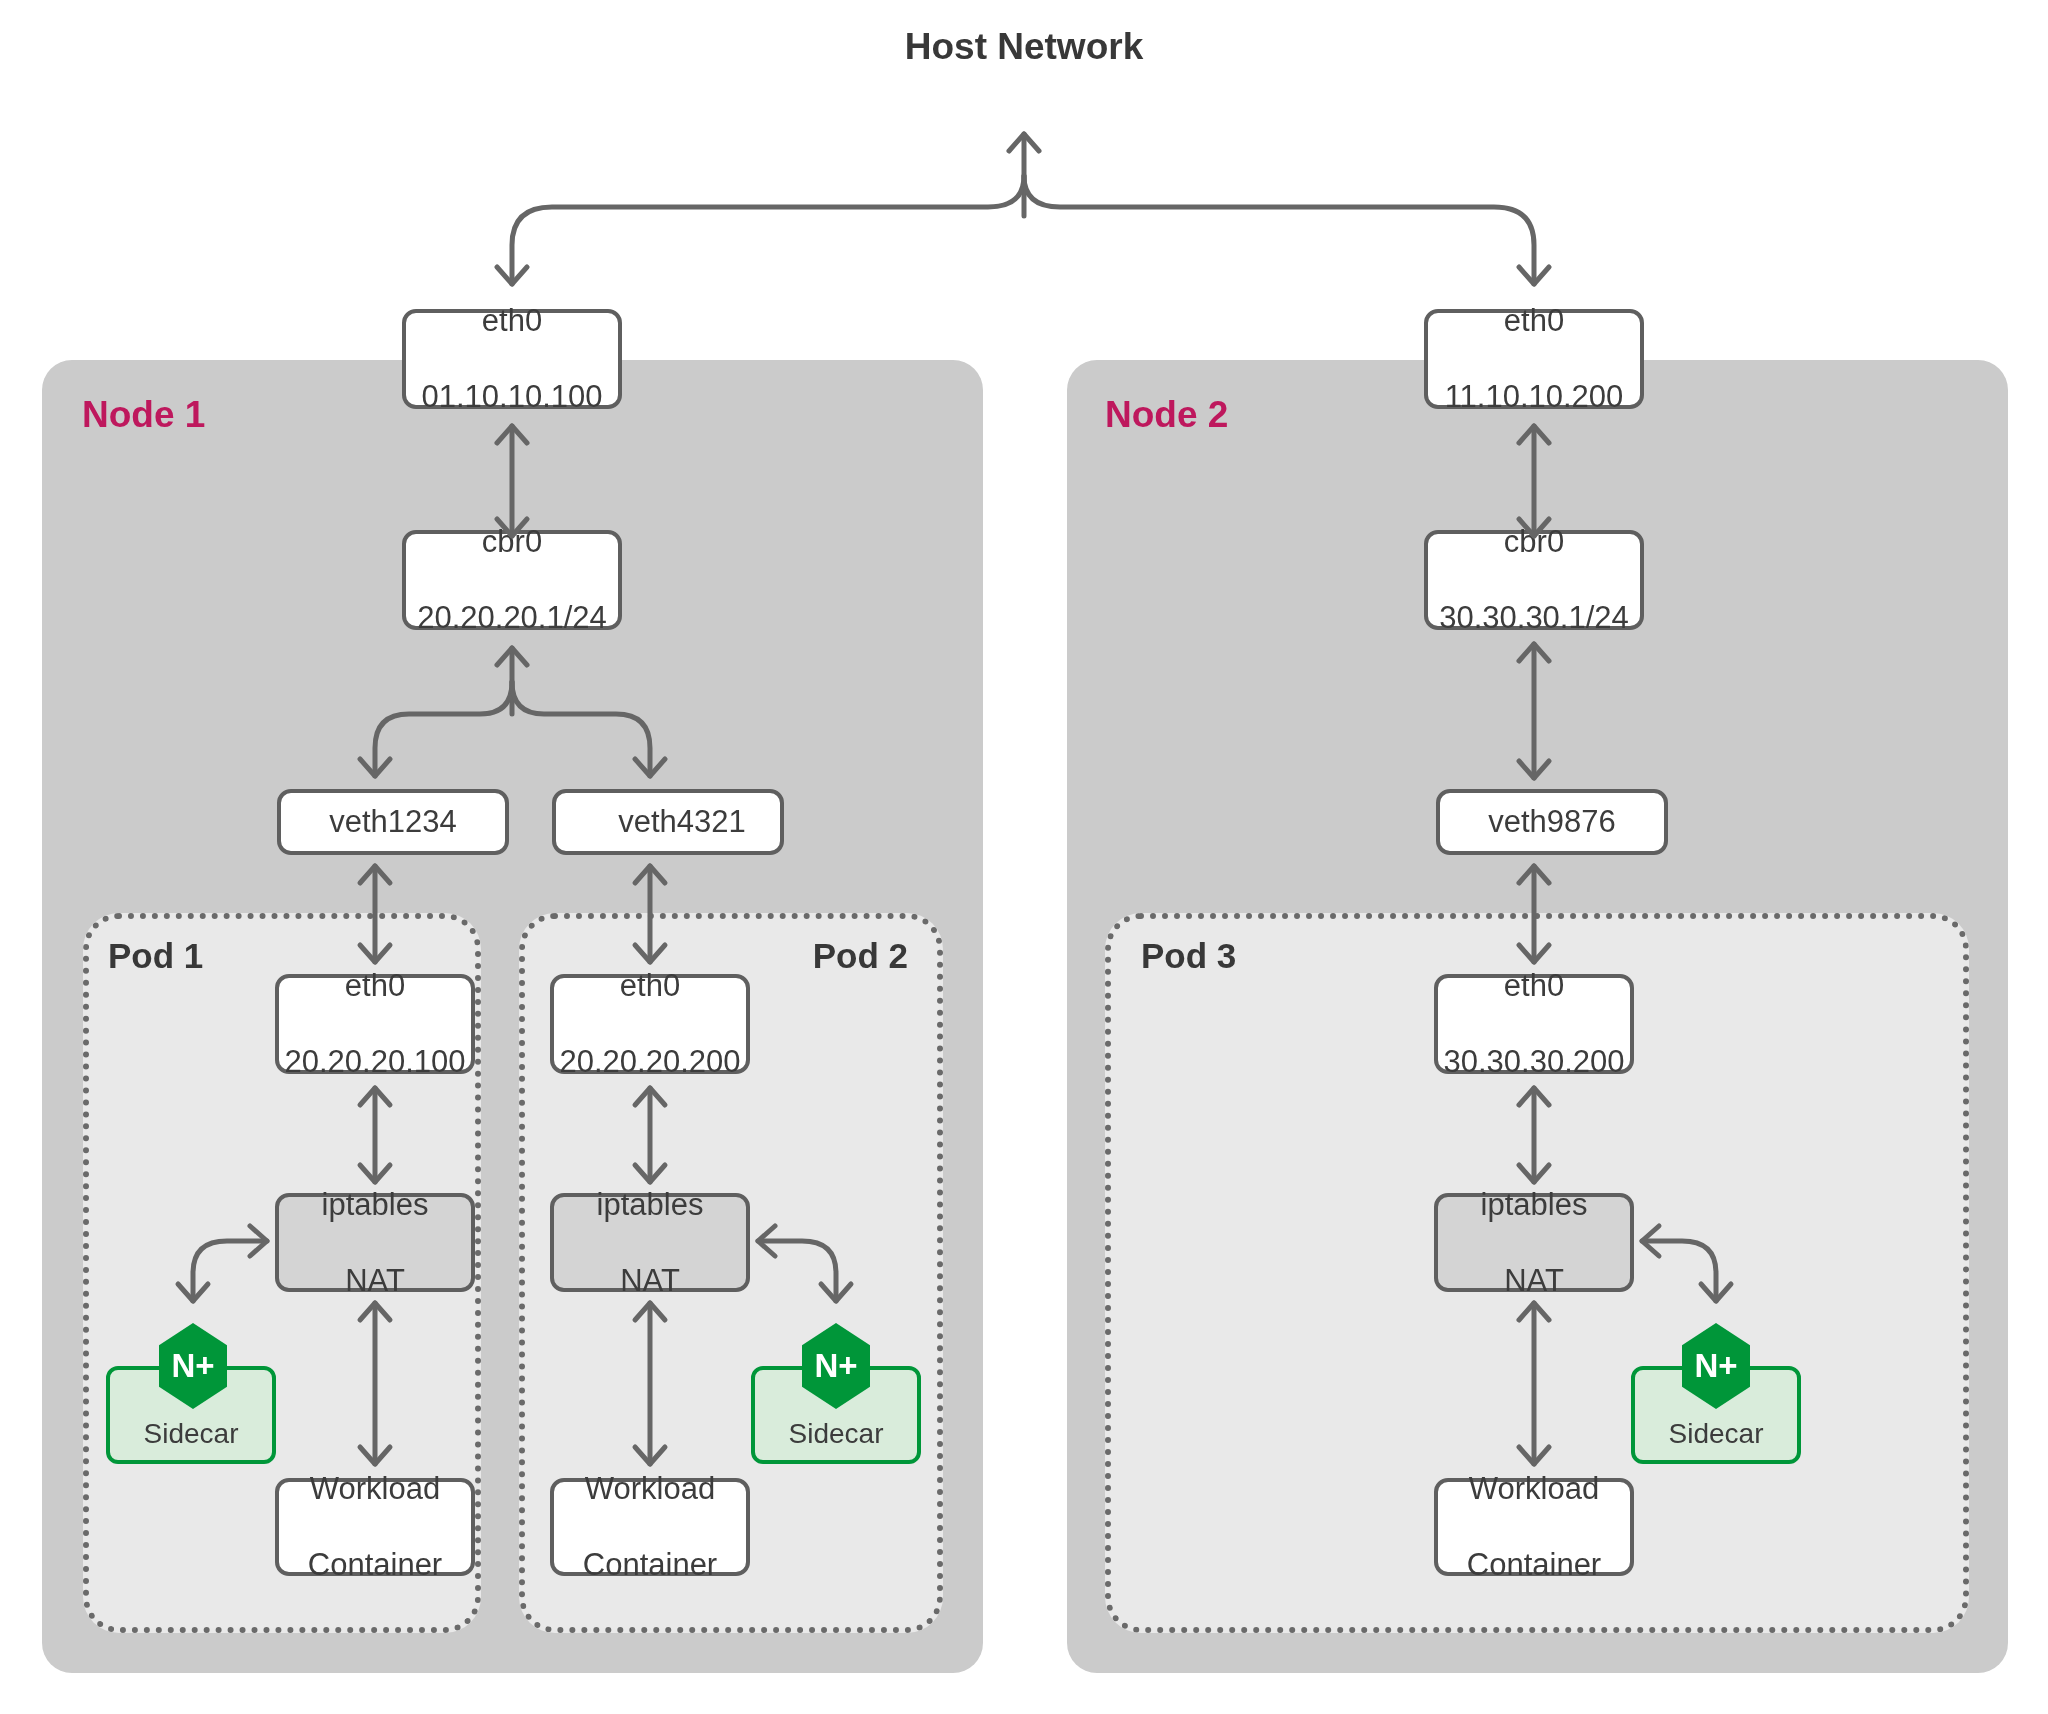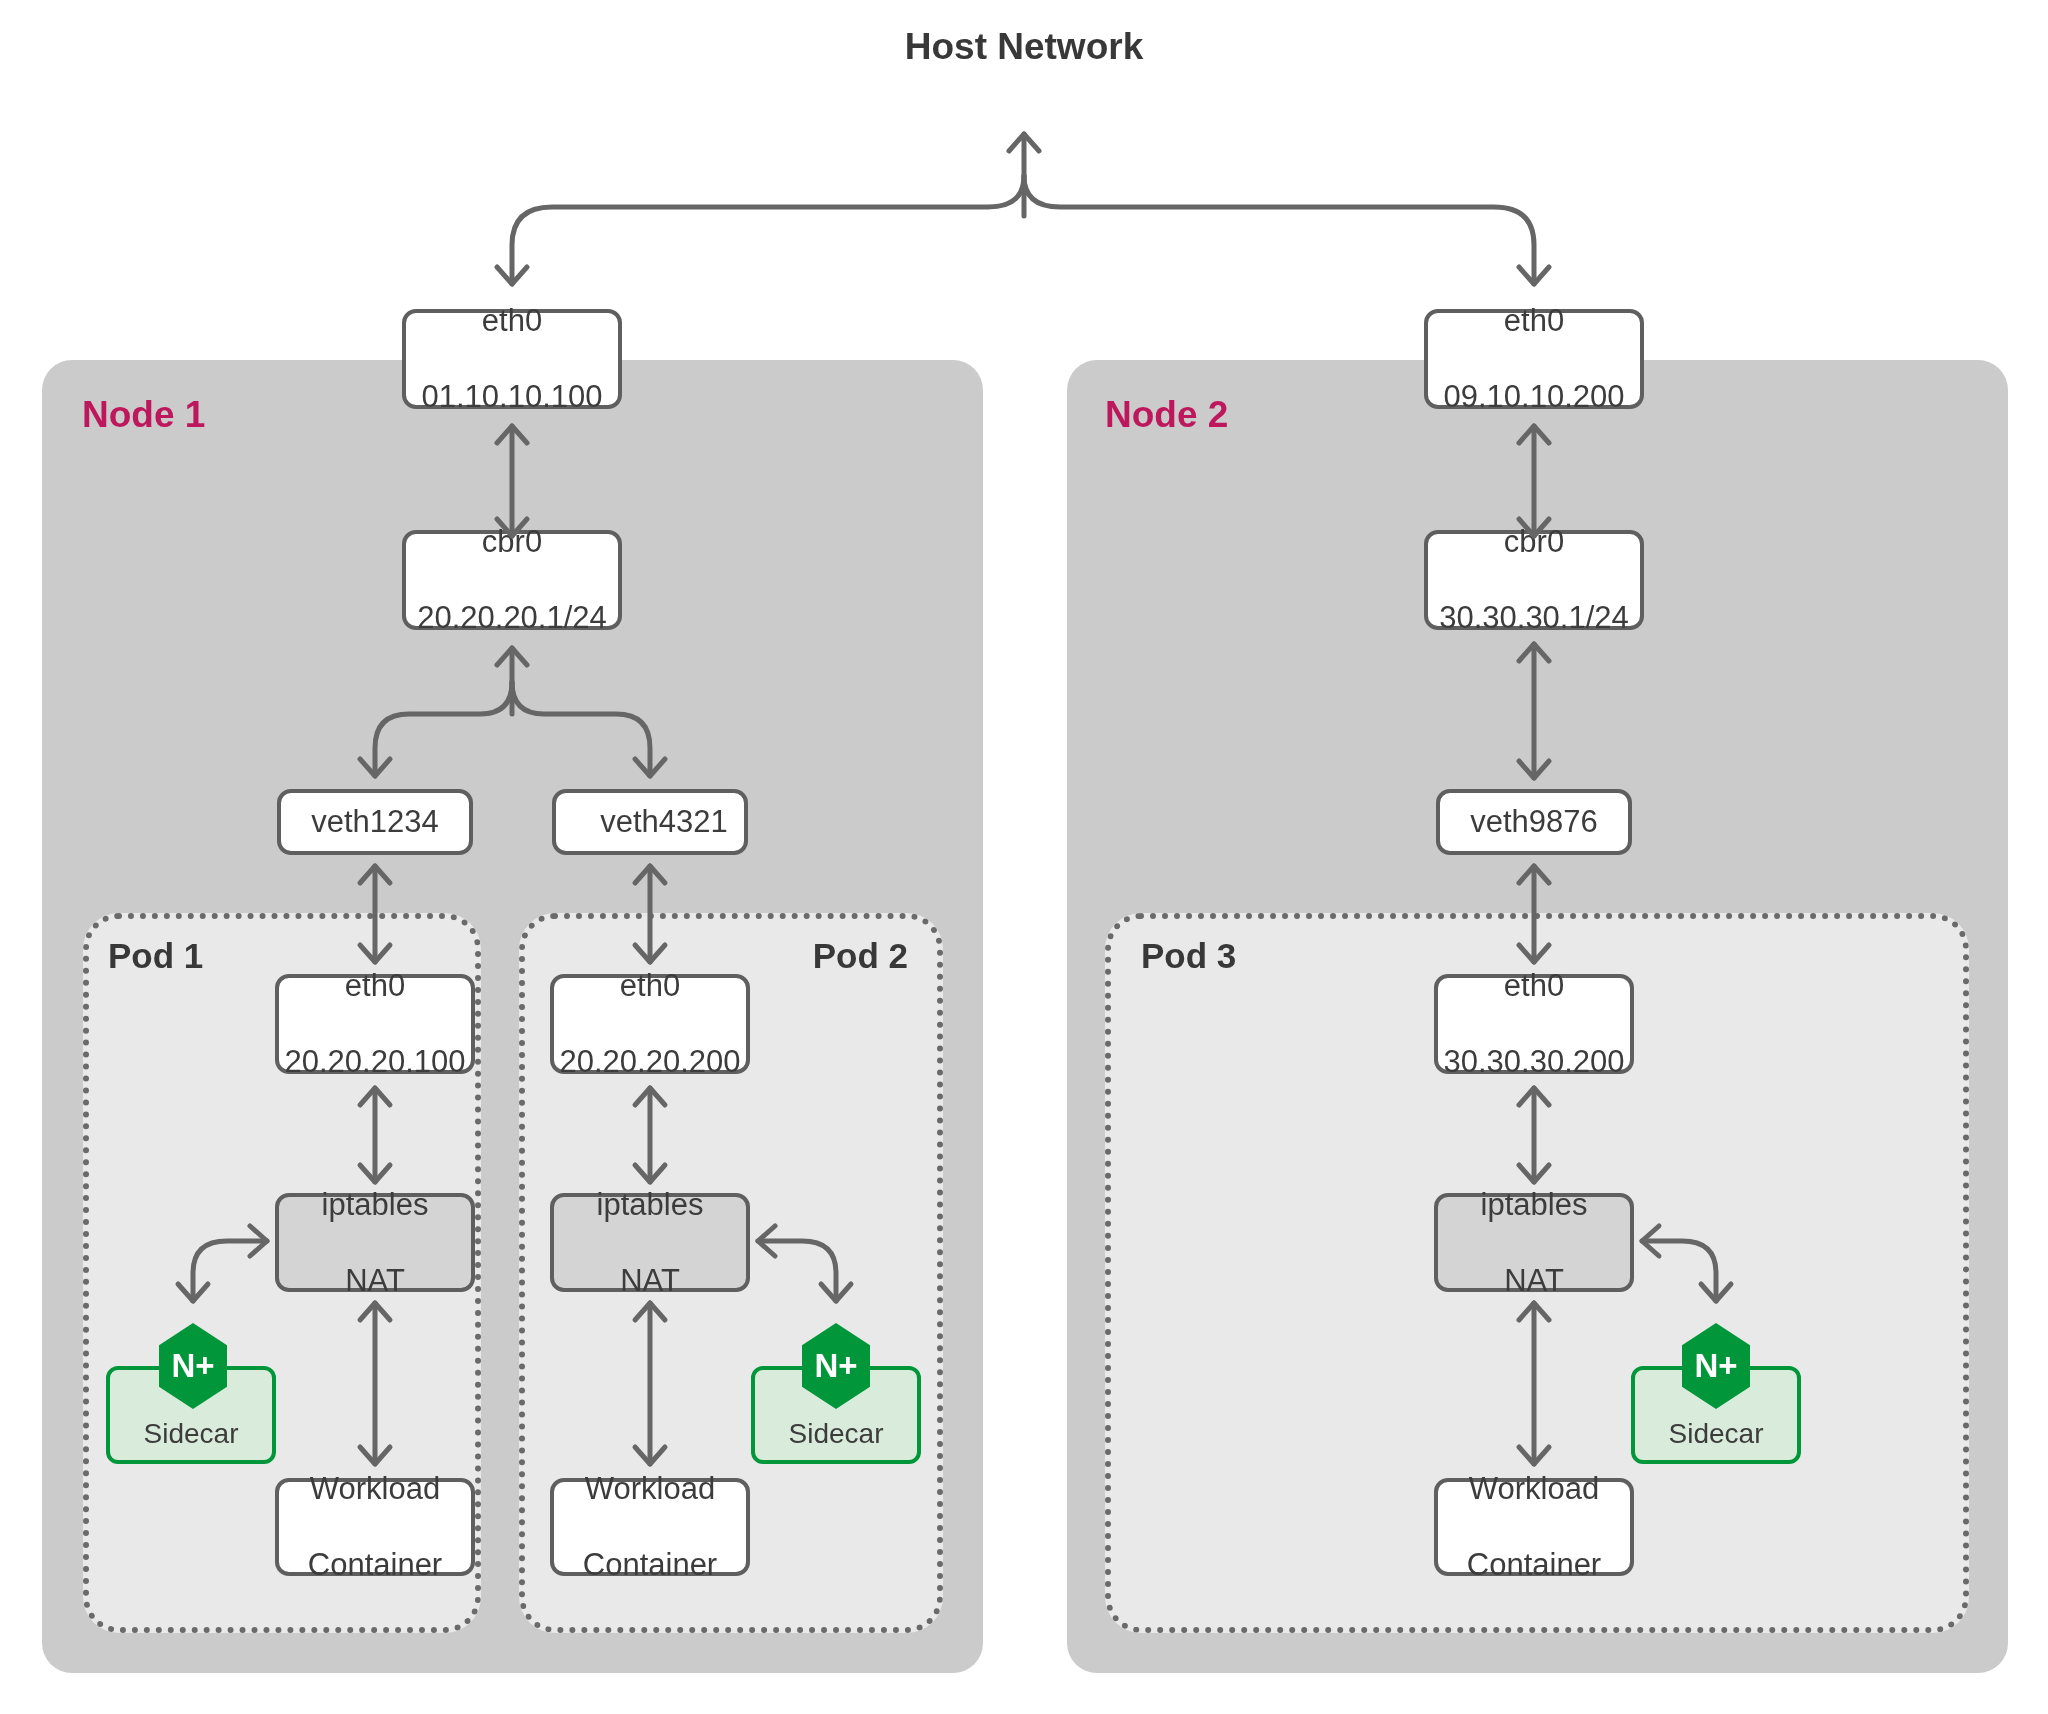--- a/index.html
+++ b/index.html
@@ -21,21 +21,21 @@
   .pod{position:absolute;background:var(--pod-fill);border:6px dotted #6a6a6a;border-radius:36px;}
 
   .node-label{position:absolute;font-size:37px;font-weight:bold;color:#be185d;}
   .pod-label{position:absolute;font-size:35px;font-weight:bold;color:#383838;}
 
   .box{position:absolute;display:flex;flex-direction:column;align-items:center;justify-content:center;
        text-align:center;font-size:31px;line-height:40px;color:var(--text);
        background:#ffffff;border:4px solid var(--line);border-radius:14px;}
   .if-box{width:220px;height:100px;}
   .pod-if-box{width:200px;height:100px;}
-  .veth-box{width:196px;height:66px;}
+  .veth-box{width:232px;height:66px;}
   .nat-box{width:200px;height:99px;background:var(--nat-fill);}
   .work-box{width:200px;height:98px;}
 
   .sidecar{position:absolute;width:170px;height:98px;background:var(--sidecar-fill);
            border:4px solid var(--green);border-radius:12px;
            display:flex;flex-direction:column;align-items:center;justify-content:flex-end;
            font-size:28px;color:var(--text);padding-bottom:10px;}
   .hexagon{position:absolute;width:68px;height:86px;background:var(--green);
            clip-path:polygon(50% 0%,100% 26%,100% 74%,50% 100%,0% 74%,0% 26%);
            display:flex;align-items:center;justify-content:center;
@@ -114,21 +114,21 @@
   </div>
   <div class="box veth-box z" style="left:277px;top:789px;">
     <span>veth1234</span>
   </div>
   <div class="box veth-box z" style="left:552px;top:789px;padding-left:28px;">
     <span>veth4321</span>
   </div>
 
   <div class="box if-box z" style="left:1424px;top:309px;">
     <span>eth0</span>
-    <span>09.10.10.200</span>
+    <span>11.10.10.200</span>
   </div>
   <div class="box if-box z" style="left:1424px;top:530px;">
     <span>cbr0</span>
     <span>30.30.30.1/24</span>
   </div>
   <div class="box veth-box z" style="left:1436px;top:789px;">
     <span>veth9876</span>
   </div>
 
   <div class="pod-label z" style="left:108px;top:936px;">Pod 1</div>

